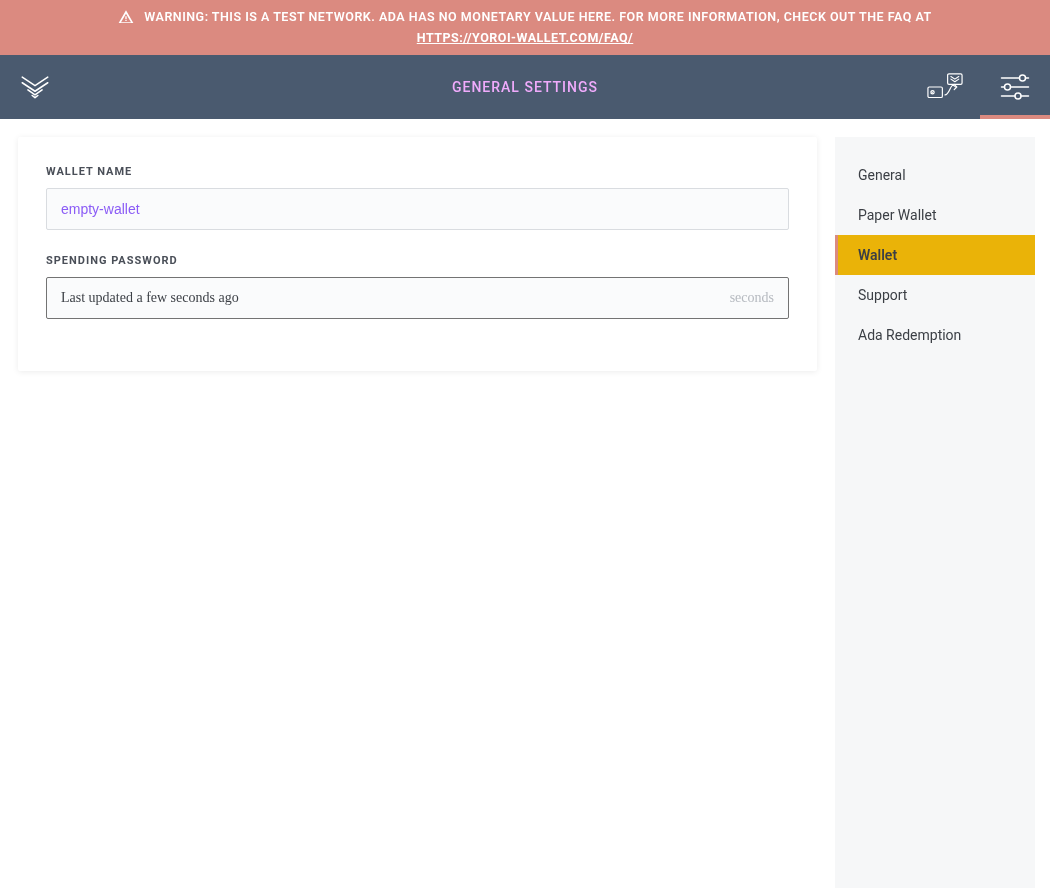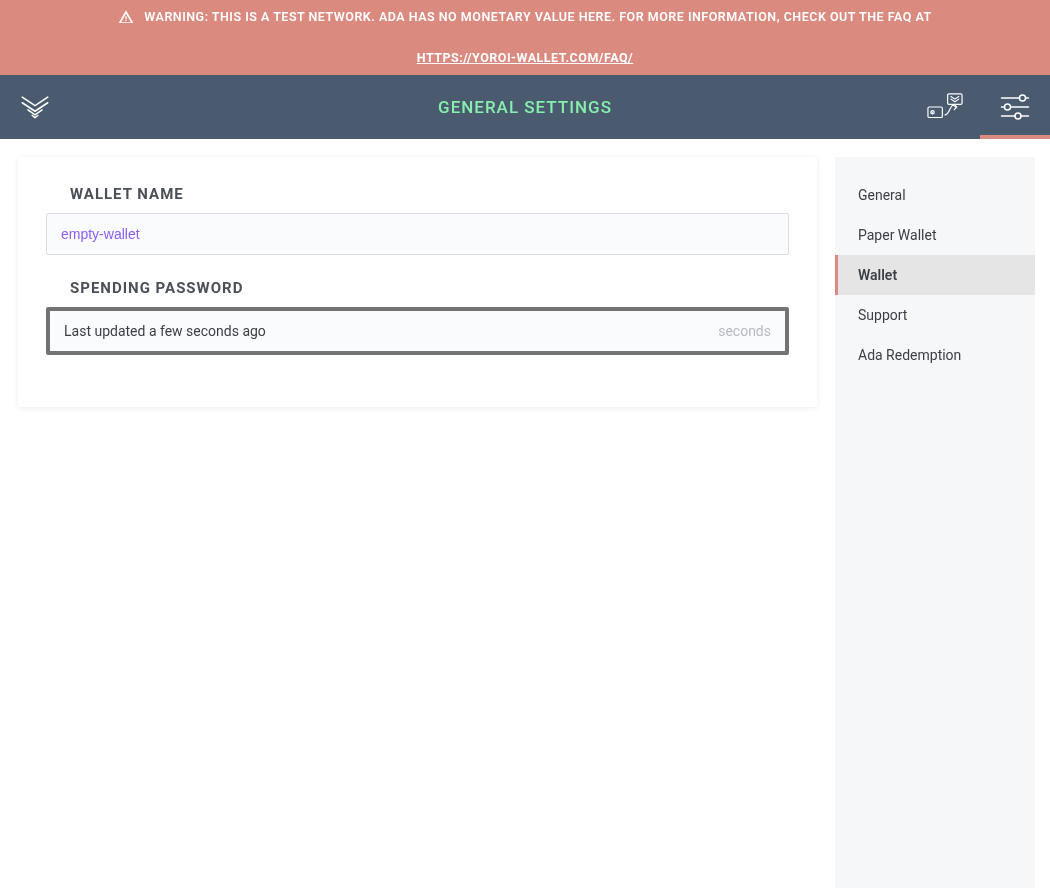--- a/index.html
+++ b/index.html
@@ -25,21 +25,21 @@
       align-items: flex-start;
       justify-content: center;
       text-align: center;
       min-height: 50px;
     }
     .warning-banner .warn-content {
       display: flex;
       align-items: center;
       flex-wrap: wrap;
       justify-content: center;
-      gap: 22px 0;
+      gap: 2px 0;
       max-width: 980px;
       line-height: 1.55;
     }
     .warning-banner .warn-icon {
       margin-right: 10px;
       display: inline-flex;
     }
     .warning-banner a {
       color: #ffffff;
       text-decoration: underline;
@@ -58,22 +58,22 @@
       height: 64px;
       display: flex;
       align-items: center;
       justify-content: center;
     }
     .logo-slot svg { width: 34px; height: 34px; }
     .page-title {
       position: absolute;
       left: 50%;
       transform: translateX(-50%);
-      color: #86efac;
-      font-size: 17px;
+      color: #f0abfc;
+      font-size: 14px;
       font-weight: 500;
       letter-spacing: 1px;
     }
     .topbar-actions {
       margin-left: auto;
       display: flex;
       height: 64px;
     }
     .topbar-btn {
       width: 70px;
@@ -103,73 +103,73 @@
     }
     .main-panel {
       flex: 1;
       background: #ffffff;
       box-shadow: 0 1px 6px rgba(0,0,0,0.08);
       border-radius: 2px;
       padding: 28px 28px;
       height: fit-content;
     }
     .form-label {
-      font-size: 15px;
+      font-size: 11px;
       font-weight: 700;
       letter-spacing: 1px;
       color: #4a4f58;
       margin-bottom: 10px;
       display: block;
-      margin-left: 24px;
     }
     .form-group {
       margin-bottom: 24px;
     }
     .text-input {
       width: 100%;
       border: 1px solid #d9dce0;
       background: #fafbfc;
       border-radius: 2px;
       padding: 12px 14px;
       font-size: 14px;
       color: #8b5cf6;
       outline: none;
     }
     .input-like {
       width: 100%;
-      border: 4px solid #737373;
+      border: 1px solid #737373;
       background: #fafbfc;
       border-radius: 2px;
       padding: 12px 14px;
       font-size: 14px;
       color: #3b3f45;
       display: flex;
       justify-content: space-between;
       align-items: center;
+      font-family: Liberation Serif, serif;
     }
     .change-link {
       color: #b6bac0;
       font-size: 14px;
       cursor: pointer;
     }
     .sidebar {
       width: 200px;
       background: #f6f7f8;
       height: 100%;
       padding-top: 18px;
     }
     .sidebar-item {
       padding: 12px 20px;
       font-size: 14px;
       color: #3b3f45;
       cursor: pointer;
       border-left: 3px solid transparent;
     }
     .sidebar-item.active {
-      background: #e5e5e5;
+      background: #eab308;
       border-left: 3px solid #db8a80;
       font-weight: 600;
     }
   </style>
 </head>
 <body>
 
 <div class="warning-banner">
   <div class="warn-content">
     <span class="warn-icon">

